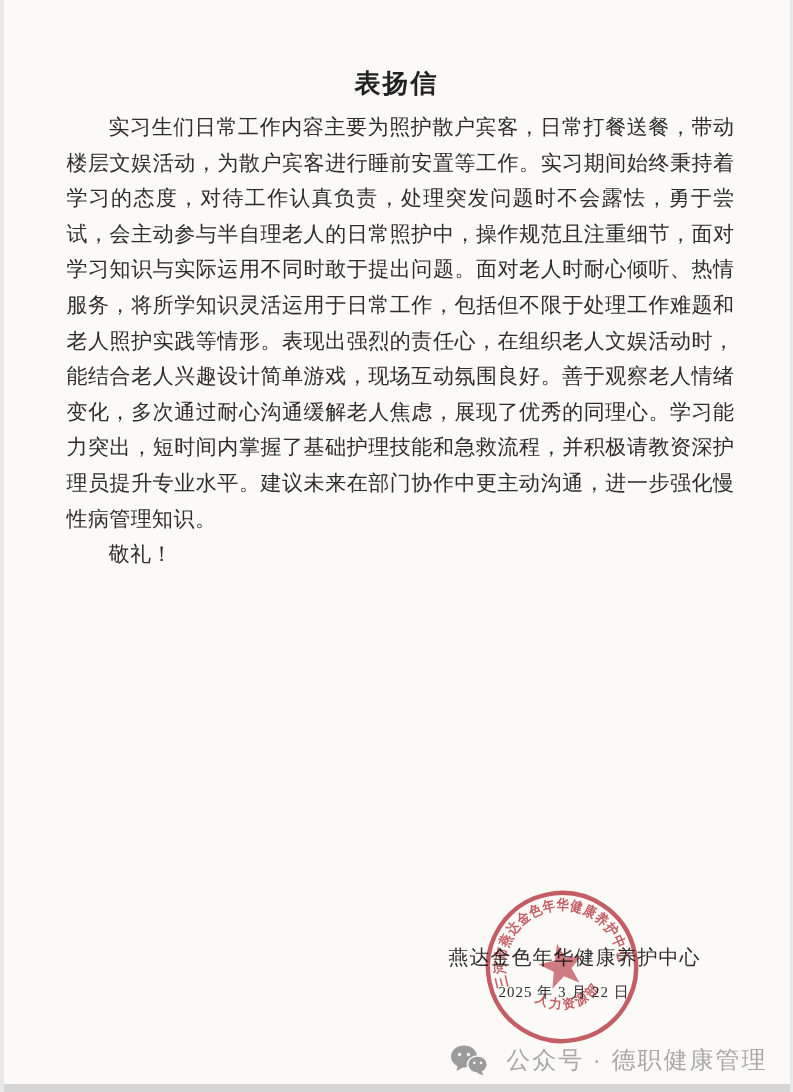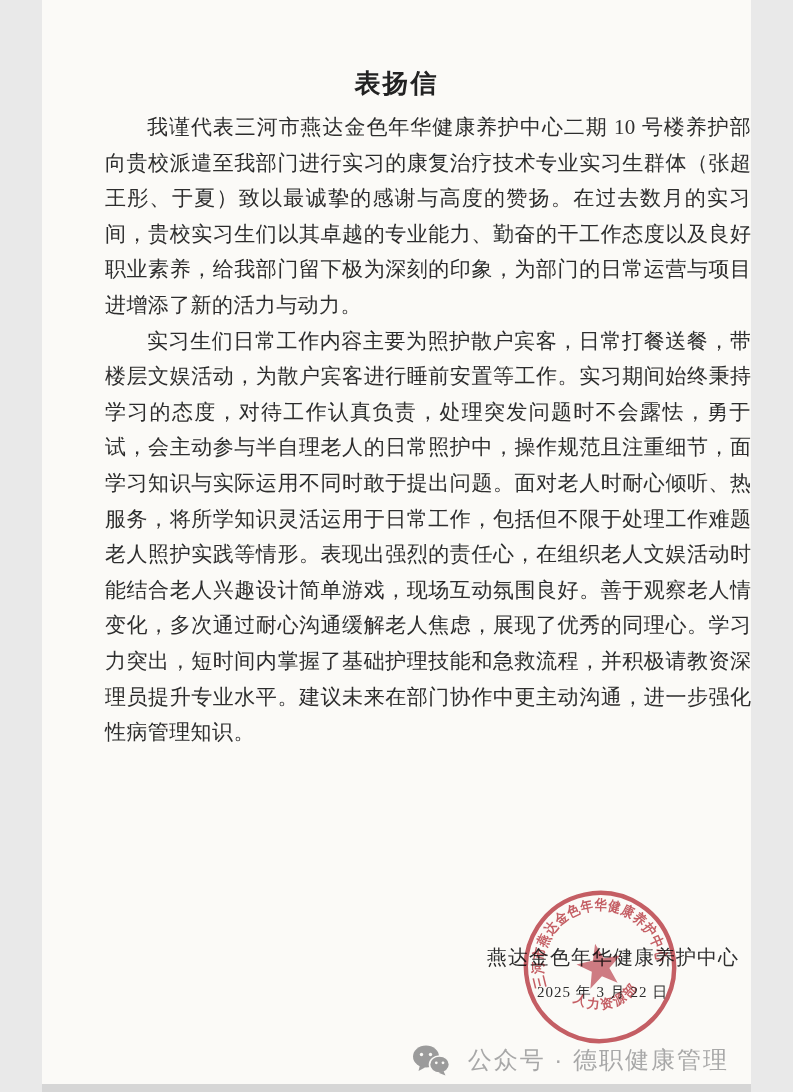--- a/index.html
+++ b/index.html
@@ -1,18 +1,18 @@
 <!DOCTYPE html>
 <html><head>
 <meta charset="utf-8">
 <style>
   html,body{margin:0;padding:0;background:#e9e9e9;}
   .page{
     position:relative;
-    width:709px;height:1092px;
+    width:786px;height:1092px;
     margin:0 auto;
     background:#fbfaf7;
     overflow:hidden;
     font-family:"Liberation Serif","DejaVu Serif",serif;
     color:#2d2d2d;
   }
   .title{
     position:absolute;top:66px;left:0;width:100%;
     margin:0;text-align:center;
     font-size:26px;font-weight:bold;letter-spacing:2px;color:#222;
@@ -58,22 +58,22 @@
   }
 </style>
 </head>
 <body>
 
 <div class="page">
 
   <h1 class="title">表扬信</h1>
 
   <div class="letter-body">
-    <p class="para">我谨代表三河市燕达金色年华健康养护中心二期 10 号楼养护部，向贵校派遣至我部门进行实习的康复治疗技术专业实习生群体（张超、王彤、于夏）致以最诚挚的感谢与高度的赞扬。在过去数月的实习期间，贵校实习生们以其卓越的专业能力、勤奋的干工作态度以及良好的职业素养，给我部门留下极为深刻的印象，为部门的日常运营与项目推进增添了新的活力与动力。</p>
     <p class="para">实习生们日常工作内容主要为照护散户宾客，日常打餐送餐，带动楼层文娱活动，为散户宾客进行睡前安置等工作。实习期间始终秉持着学习的态度，对待工作认真负责，处理突发问题时不会露怯，勇于尝试，会主动参与半自理老人的日常照护中，操作规范且注重细节，面对学习知识与实际运用不同时敢于提出问题。面对老人时耐心倾听、热情服务，将所学知识灵活运用于日常工作，包括但不限于处理工作难题和老人照护实践等情形。表现出强烈的责任心，在组织老人文娱活动时，能结合老人兴趣设计简单游戏，现场互动氛围良好。善于观察老人情绪变化，多次通过耐心沟通缓解老人焦虑，展现了优秀的同理心。学习能力突出，短时间内掌握了基础护理技能和急救流程，并积极请教资深护理员提升专业水平。建议未来在部门协作中更主动沟通，进一步强化慢性病管理知识。</p>
+    <p class="closing-line">敬礼！</p>
   </div>
 
   <div class="signature-company">燕达金色年华健康养护中心</div>
   <div class="signature-date">2025 年 3 月 22 日</div>
 
   <svg class="stamp" viewBox="0 0 160 160" xmlns="http://www.w3.org/2000/svg">
     <defs>
       <path id="ringPath" d="M 22.9 90.1 A 58 58 0 1 1 137.1 90.1" fill="none"></path>
       <path id="deptPath" d="M 48 109 A 46 46 0 0 0 112 109" fill="none"></path>
     </defs>

